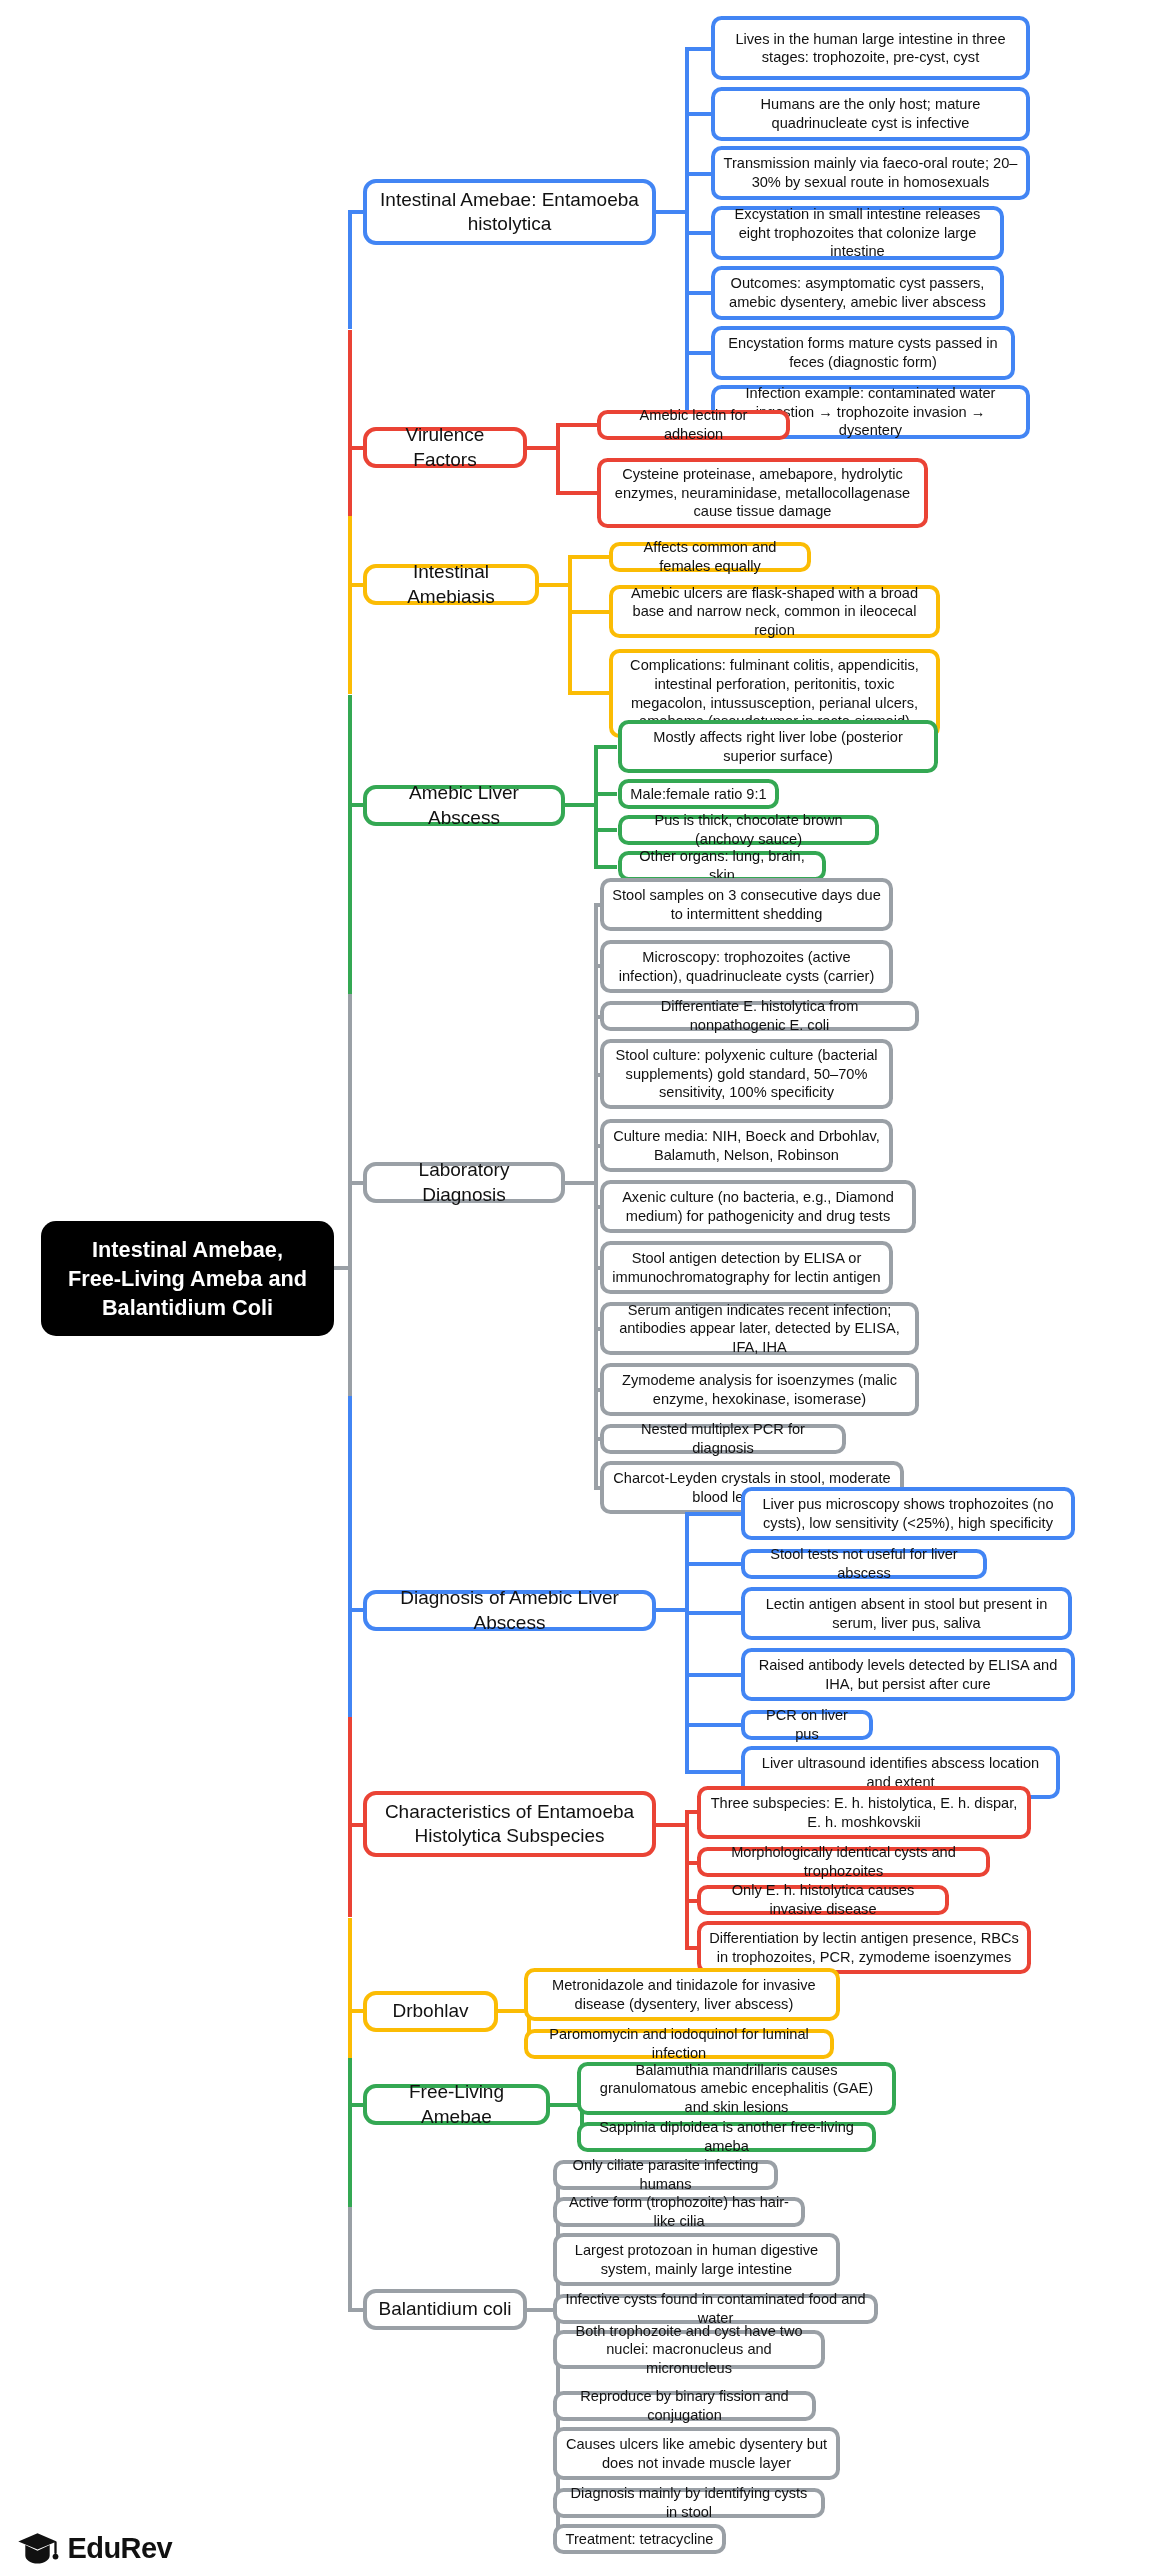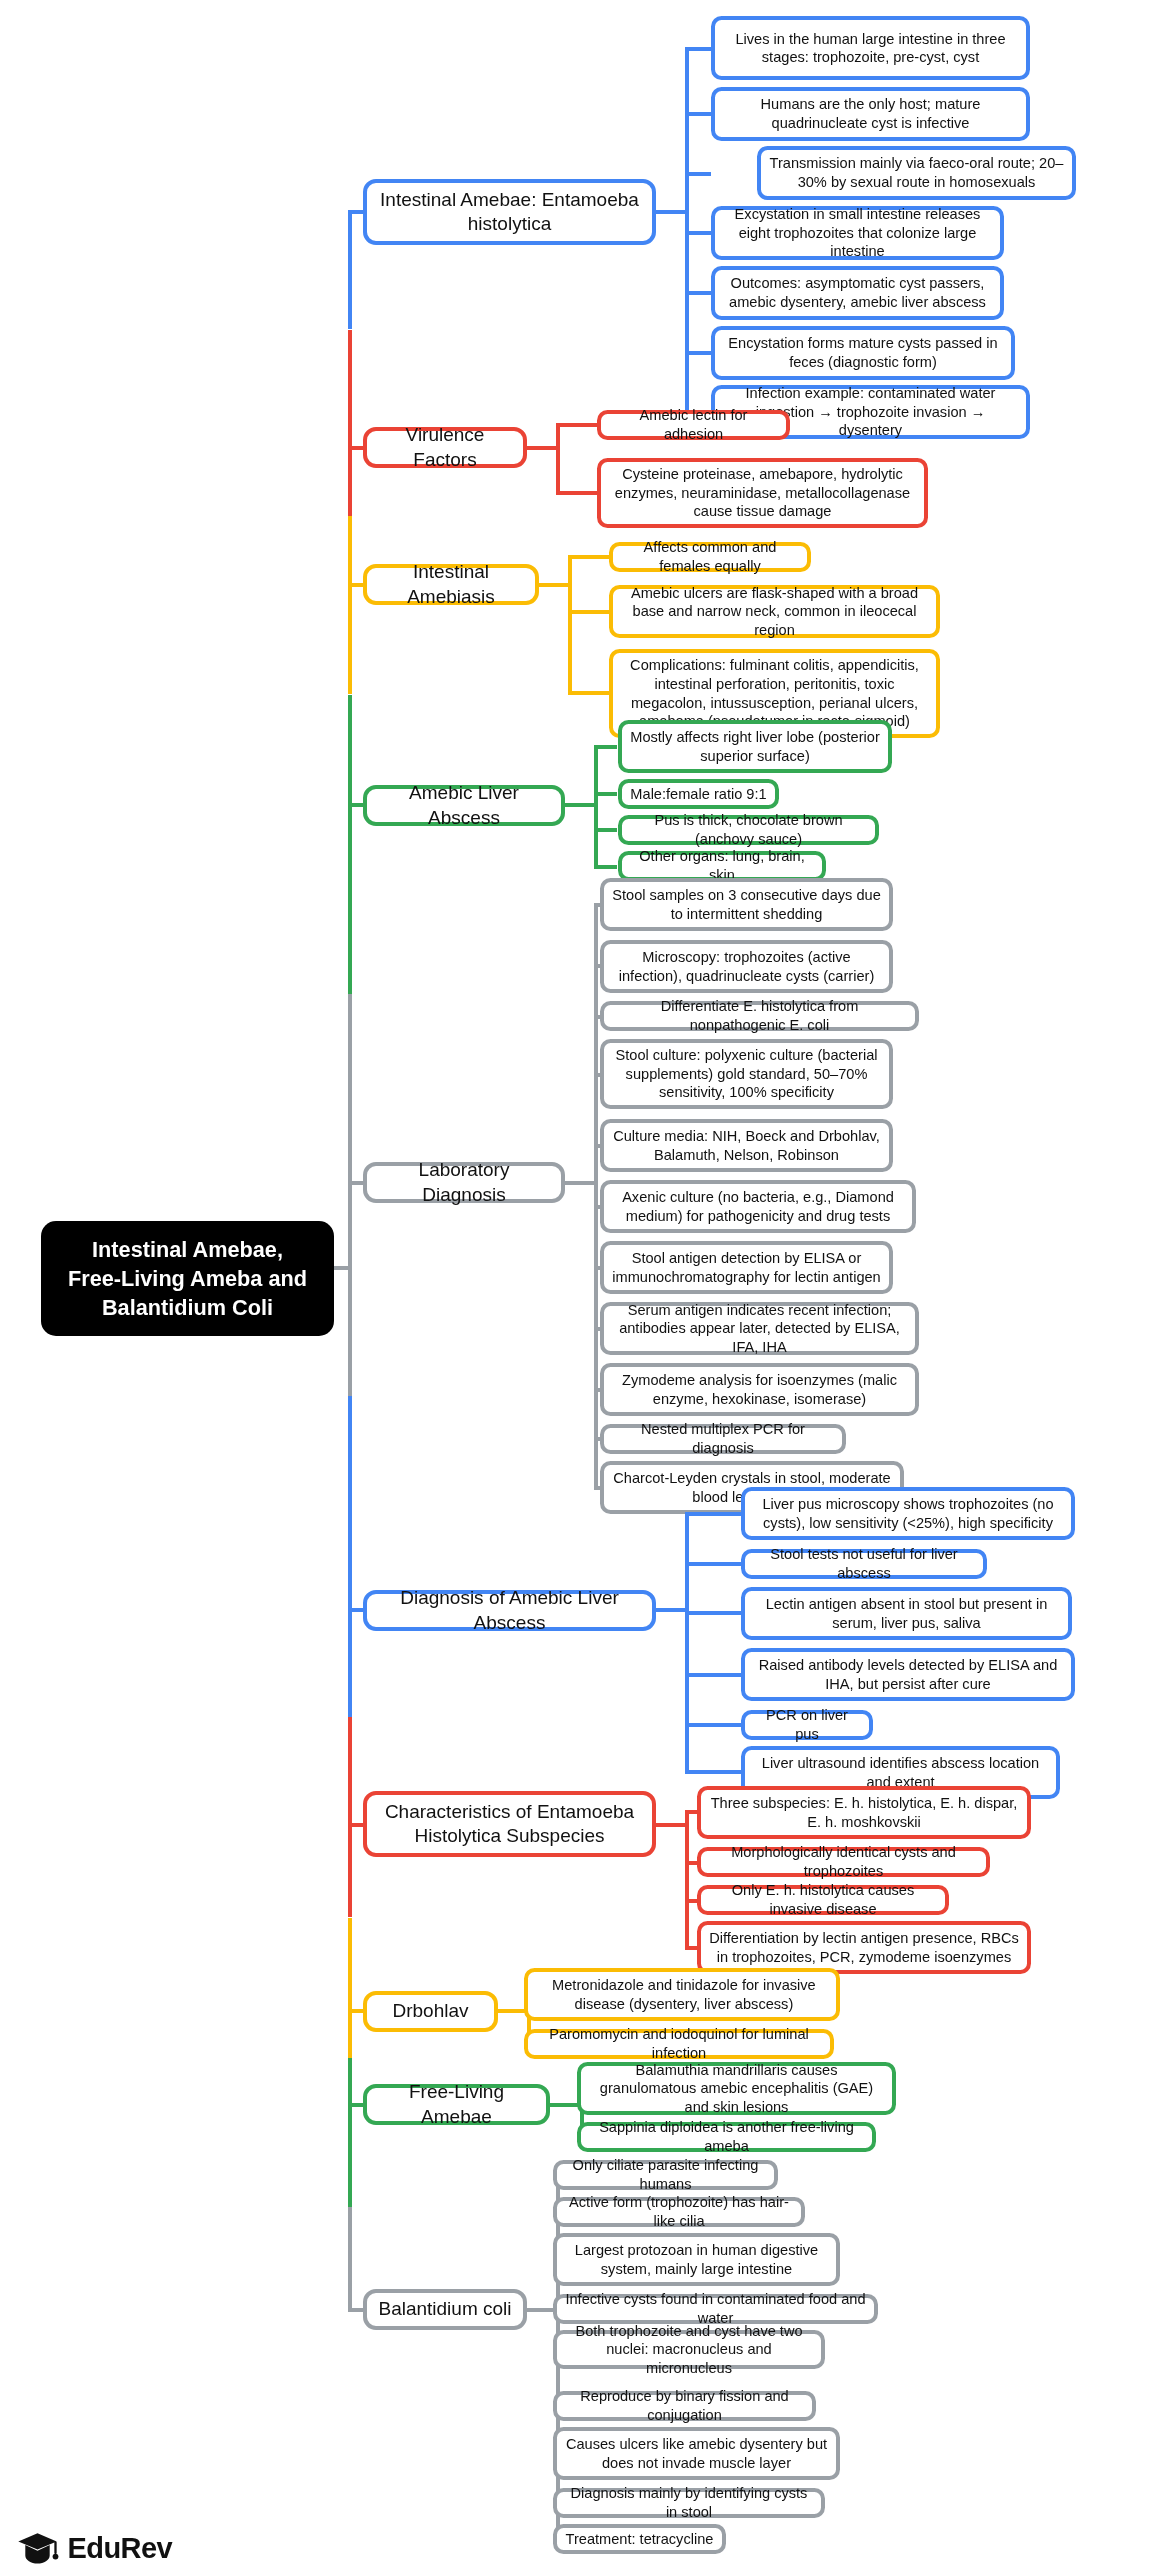--- a/index.html
+++ b/index.html
@@ -106,21 +106,21 @@
       <div class="ln v b-blue" style="left:685px;top:49px;height:364px;"></div>
       <div class="ln h b-blue" style="left:685px;top:47px;width:26px;"></div>
       <div class="node leaf-node c-blue" style="left:711px;top:16.4px;width:319px;height:64px;">
         <span>Lives in the human large intestine in three stages: trophozoite, pre-cyst, cyst</span>
       </div>
       <div class="ln h b-blue" style="left:685px;top:112px;width:26px;"></div>
       <div class="node leaf-node c-blue" style="left:711px;top:87px;width:319px;height:54px;">
         <span>Humans are the only host; mature quadrinucleate cyst is infective</span>
       </div>
       <div class="ln h b-blue" style="left:685px;top:172px;width:26px;"></div>
-      <div class="node leaf-node c-blue" style="left:711px;top:146px;width:319px;height:54px;margin-left:46px;">
+      <div class="node leaf-node c-blue" style="left:711px;top:146px;width:319px;height:54px;">
         <span>Transmission mainly via faeco-oral route; 20–30% by sexual route in homosexuals</span>
       </div>
       <div class="ln h b-blue" style="left:685px;top:231px;width:26px;"></div>
       <div class="node leaf-node c-blue" style="left:711px;top:206px;width:293px;height:54px;">
         <span>Excystation in small intestine releases eight trophozoites that colonize large intestine</span>
       </div>
       <div class="ln h b-blue" style="left:685px;top:291px;width:26px;"></div>
       <div class="node leaf-node c-blue" style="left:711px;top:266px;width:293px;height:54px;">
         <span>Outcomes: asymptomatic cyst passers, amebic dysentery, amebic liver abscess</span>
       </div>
@@ -164,21 +164,21 @@
       <div class="node leaf-node c-amber" style="left:609px;top:649px;width:331px;height:89px;">
         <span>Complications: fulminant colitis, appendicitis, intestinal perforation, peritonitis, toxic megacolon, intussusception, perianal ulcers, ameboma (pseudotumor in recto-sigmoid)</span>
       </div>
       <div class="ln h b-green" style="left:348px;top:803px;width:14.6px;"></div>
       <div class="node branch-node c-green" style="left:363px;top:785px;width:202px;height:41px;">
         <span>Amebic Liver Abscess</span>
       </div>
       <div class="ln h b-green" style="left:565px;top:803px;width:33px;"></div>
       <div class="ln v b-green" style="left:594px;top:746px;height:120px;"></div>
       <div class="ln h b-green" style="left:594px;top:745px;width:23.4px;"></div>
-      <div class="node leaf-node c-green" style="left:618px;top:720px;width:274px;height:53px;">
+      <div class="node leaf-node c-green" style="left:618px;top:720px;width:320px;height:53px;">
         <span>Mostly affects right liver lobe (posterior superior surface)</span>
       </div>
       <div class="ln h b-green" style="left:594px;top:792px;width:23.4px;"></div>
       <div class="node leaf-node c-green" style="left:618px;top:779px;width:161px;height:30px;">
         <span>Male:female ratio 9:1</span>
       </div>
       <div class="ln h b-green" style="left:594px;top:828px;width:23.4px;"></div>
       <div class="node leaf-node c-green" style="left:618px;top:815px;width:261px;height:30px;">
         <span>Pus is thick, chocolate brown (anchovy sauce)</span>
       </div>

